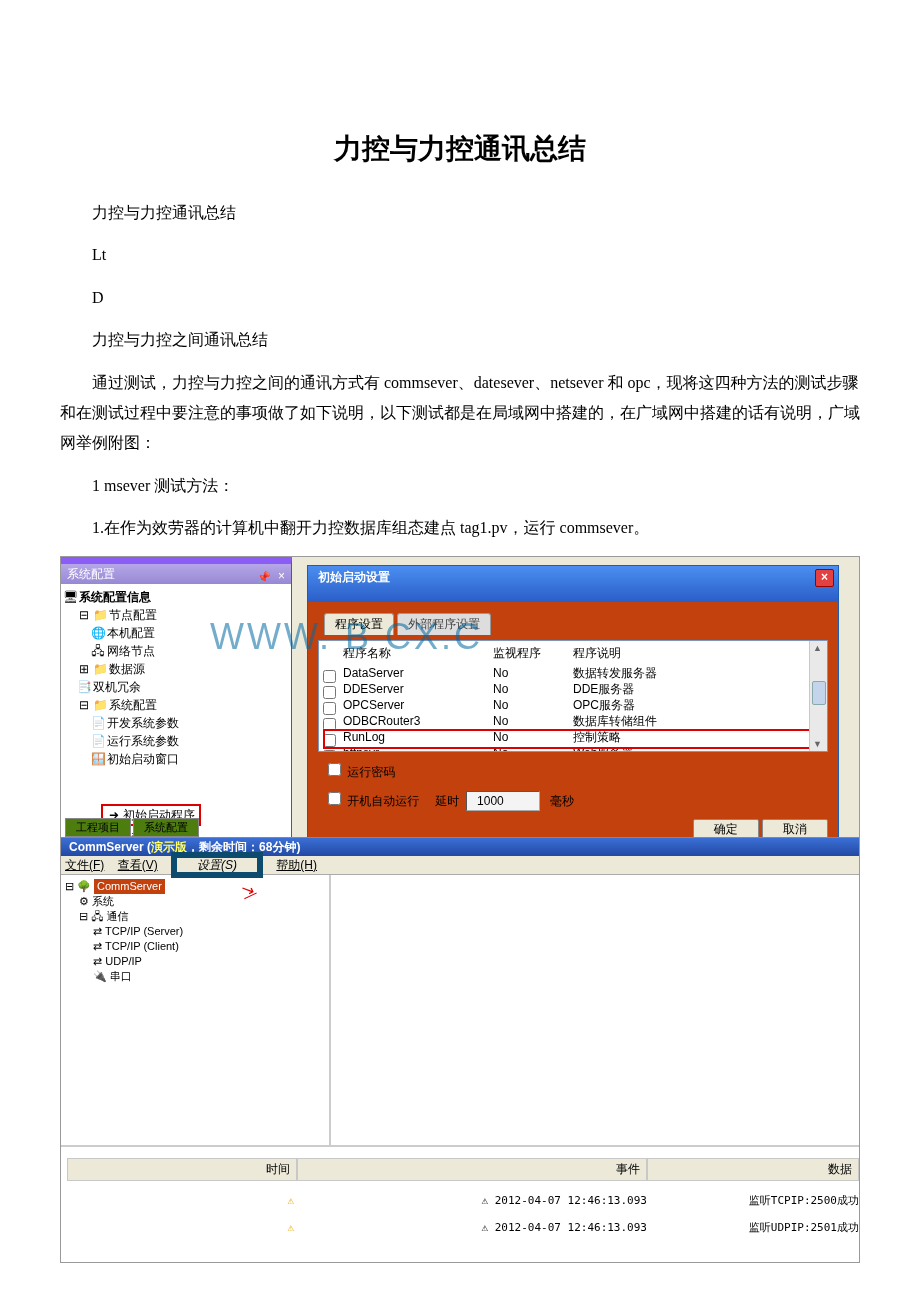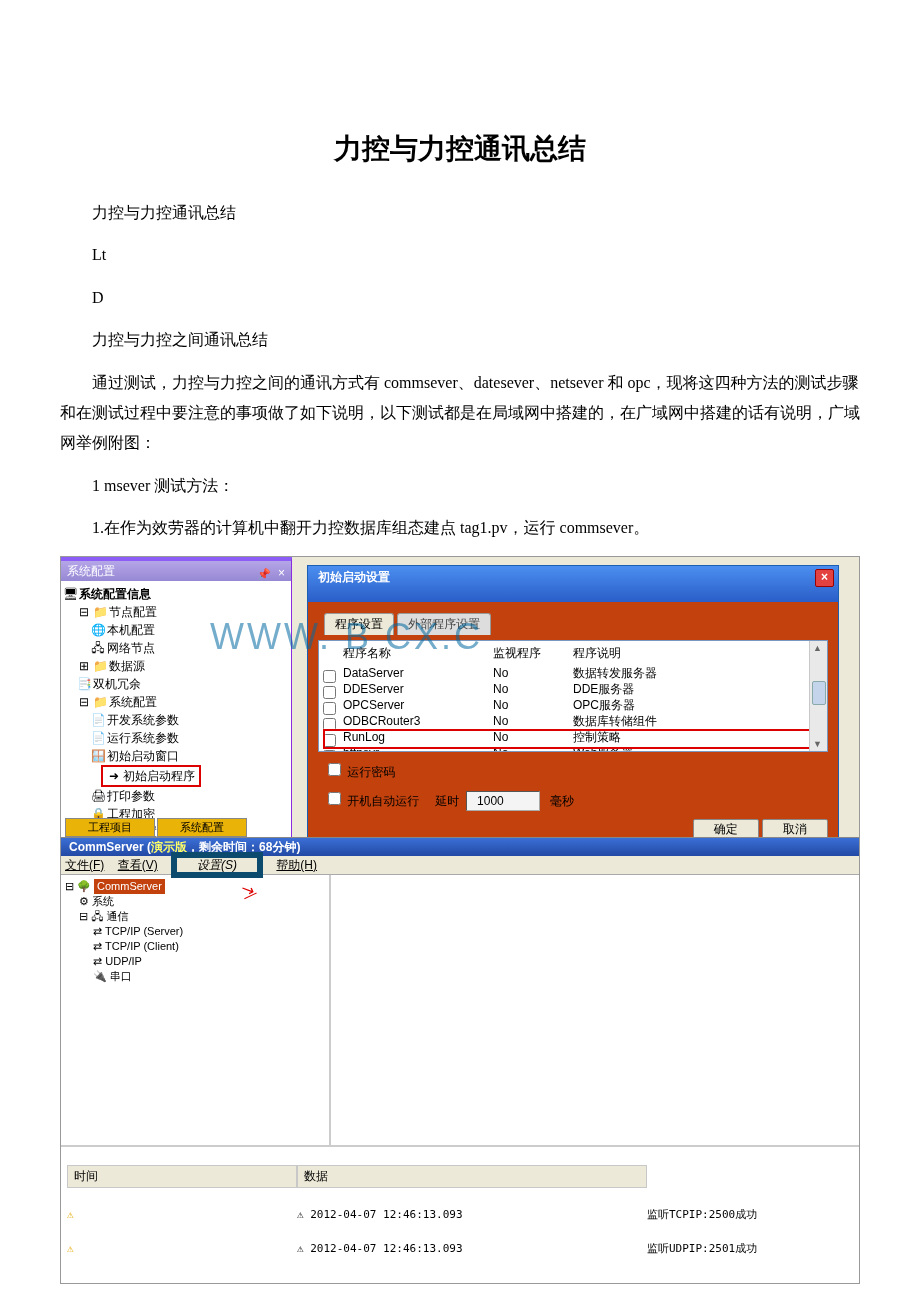--- a/index.html
+++ b/index.html
@@ -38,21 +38,21 @@
     font-family: "SimSun", "Tahoma", sans-serif;
     font-size: 12px;
     overflow: hidden;
   }
   .leftpanel {
     position: absolute;
     left: 0; top: 0; bottom: 0;
     width: 230px;
     background: #fff;
     border-right: 1px solid #8a2be2;
-    border-top: 4px solid #8b5cf6;
+    border-top: 7px solid #8b5cf6;
   }
   .lp-title {
     height: 20px;
     background: linear-gradient(#b5a6e8,#9788d4);
     color: #fff;
     font-size: 12px;
     line-height: 20px;
     padding-left: 6px;
     position: relative;
   }
@@ -71,31 +71,32 @@
   .tree .row { white-space: nowrap; }
   .tree .ic { display: inline-block; width: 14px; text-align: center; margin-right: 2px; }
   .tree .folder { color: #d2a030; }
   .tree .ind1 { padding-left: 14px; }
   .tree .ind2 { padding-left: 28px; }
   .tree .hl {
     border: 2px solid #d00;
     display: inline-block;
     padding: 0 4px;
     margin-left: 38px;
+    margin-top: 36px;
   }
   .bottom-tabs {
     position: absolute;
     bottom: 0; left: 4px;
     font-size: 11px;
   }
   .bottom-tabs span {
     display: inline-block;
     border: 1px solid #888;
-    background: #eab308;
-    padding: 1px 22px;
+    background: #4d7c0f;
+    padding: 1px 10px;
     margin-right: -1px;
   }
 
   
   .dialog {
     position: absolute;
     left: 246px; top: 8px;
     width: 530px;
     border: 1px solid #1a5fb4;
   }
@@ -236,22 +237,23 @@
   .cs-right { flex: 1; background: #fff; }
   .cs-log {
     border-top: 2px solid #ccc;
     background: #fff;
   }
   .cs-log-head, .cs-log-row {
     display: grid;
     grid-template-columns: 230px 350px 1fr;
     font-size: 11px;
     font-family: "Tahoma","SimSun",monospace;
-    padding: 18px 0 1px 6px;
+    padding: 11px 0 1px 6px;
     white-space: nowrap;
+    text-align: right;
   }
   .cs-log-head > div {
     background: #ece9d8;
     border: 1px solid #c8c8c8;
     font-size: 12px;
     padding: 2px 6px;
   }
   .cs-log-row::before {
     content: "⚠";
     color: #e5a800;
@@ -409,20 +411,21 @@
           <div class="row ti2">⇄ <span>TCP/IP  (Server)</span></div>
           <div class="row ti2">⇄ <span>TCP/IP  (Client)</span></div>
           <div class="row ti2">⇄ <span>UDP/IP</span></div>
           <div class="row ti2">🔌 <span>串口</span></div>
         </div>
         <div class="cs-right"></div>
       </div>
       <div class="cs-log">
         <div class="cs-log-head">
           <div>时间</div>
+          <div>事件</div>
           <div>数据</div>
         </div>
         <div id="log-rows">
             <div class="cs-log-row">
               <div>⚠ 2012-04-07 12:46:13.093</div>
               <div>监听TCPIP:2500成功</div>
               <div></div>
             </div>
             <div class="cs-log-row">
               <div>⚠ 2012-04-07 12:46:13.093</div>

